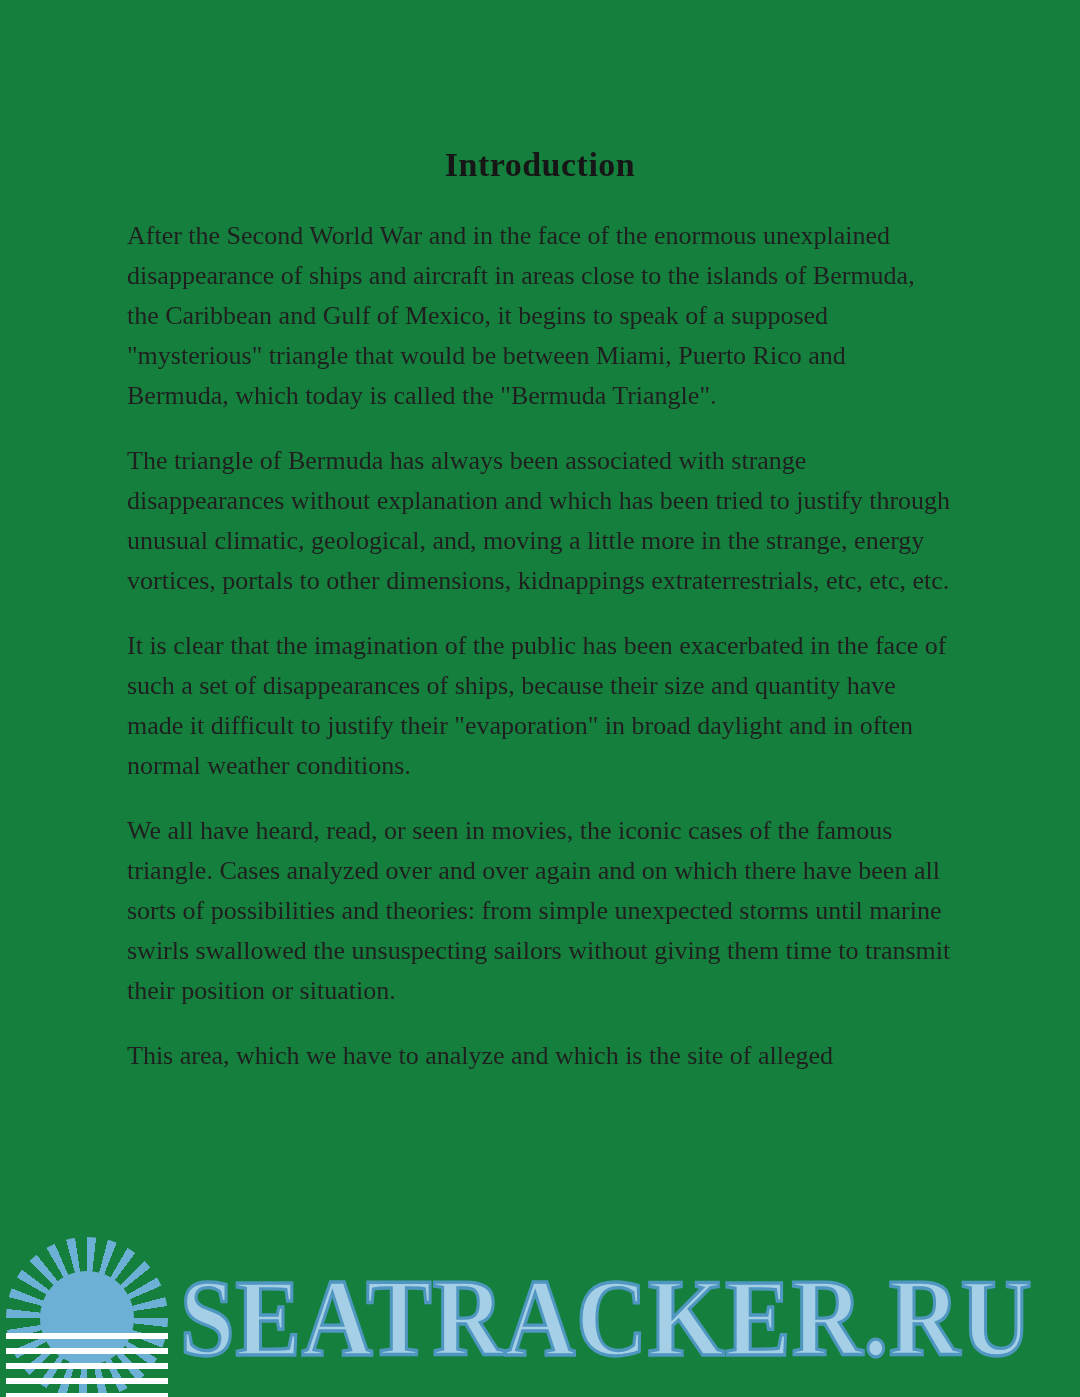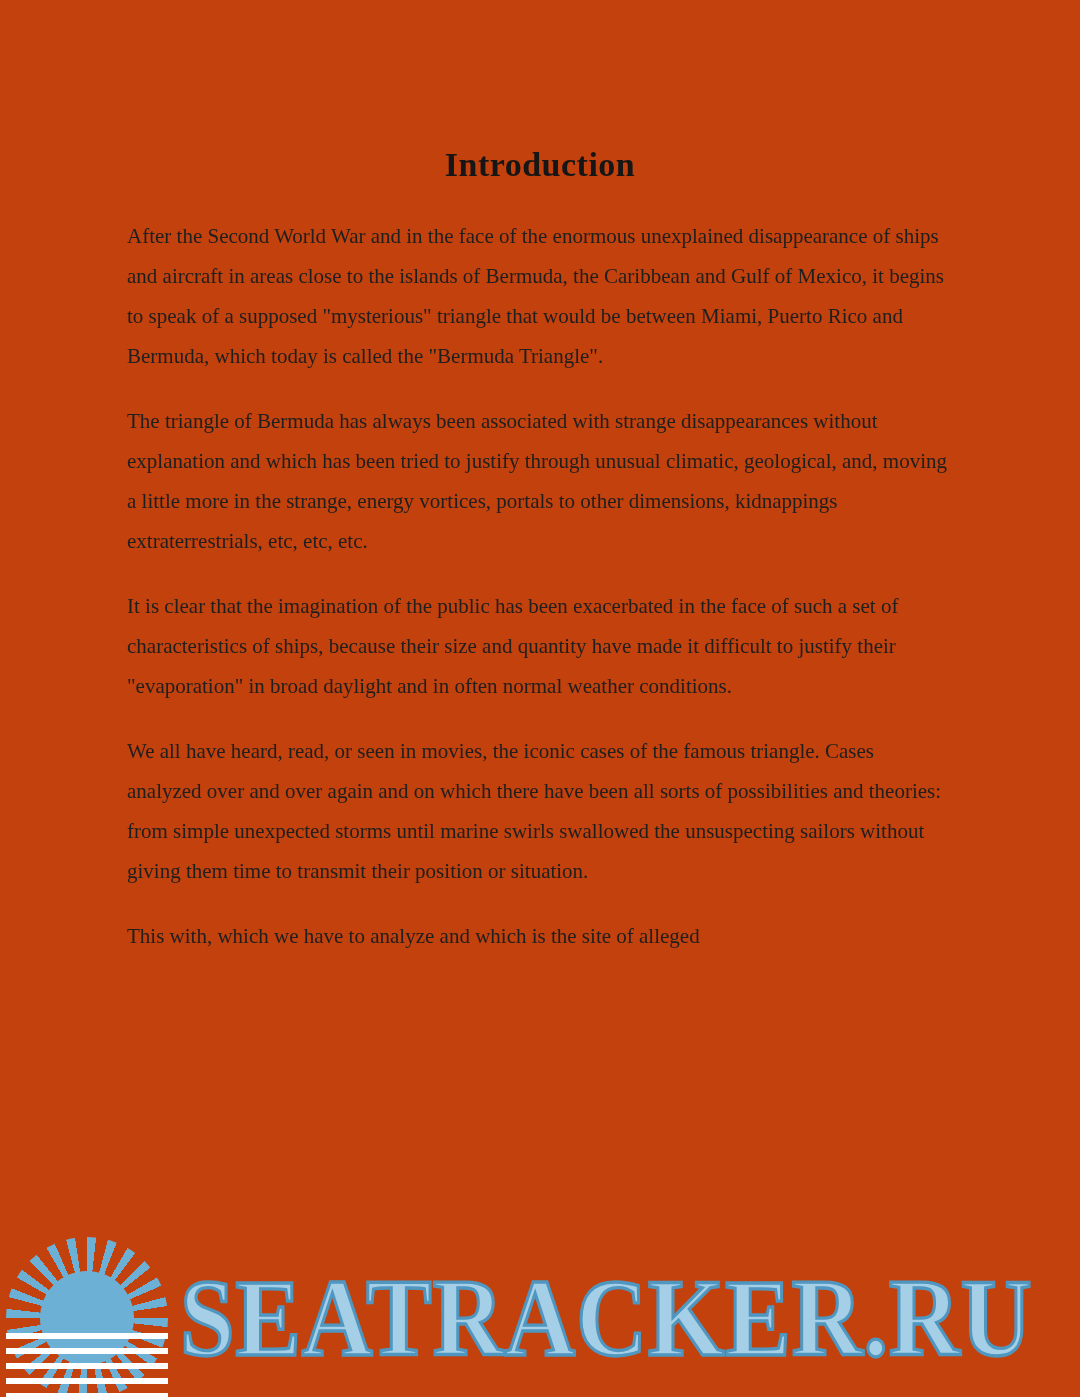--- a/index.html
+++ b/index.html
@@ -7,35 +7,35 @@
     width: 1080px;
     height: 1397px;
     background: #ffffff;
     font-family: "Liberation Serif", serif;
   }
   .page {
     position: relative;
     width: 1080px;
     height: 1397px;
     overflow: hidden;
-    background: #c2410c;
+    background: #15803d;
   }
   .title {
     text-align: center;
     padding-top: 146px;
     font-size: 34px;
     font-weight: bold;
     color: #161616;
     letter-spacing: 0.5px;
   }
   .body-text {
     padding: 32px 128px 0 127px;
   }
   .body-text p {
-    font-size: 21px;
+    font-size: 26px;
     line-height: 40px;
     color: #1f1f1f;
     margin-bottom: 25px;
   }
   .watermark {
     position: absolute;
     left: 0;
     bottom: -6px;
     width: 1080px;
     height: 170px;
@@ -96,23 +96,23 @@
 </head>
 <body>
 
 <div class="page">
 
   <h1 class="title">Introduction</h1>
 
   <div class="body-text">
     <p>After the Second World War and in the face of the enormous unexplained disappearance of ships and aircraft in areas close to the islands of Bermuda, the Caribbean and Gulf of Mexico, it begins to speak of a supposed "mysterious" triangle that would be between Miami, Puerto Rico and Bermuda, which today is called the "Bermuda Triangle".</p>
     <p>The triangle of Bermuda has always been associated with strange disappearances without explanation and which has been tried to justify through unusual climatic, geological, and, moving a little more in the strange, energy vortices, portals to other dimensions, kidnappings extraterrestrials, etc, etc, etc.</p>
-    <p>It is clear that the imagination of the public has been exacerbated in the face of such a set of characteristics of ships, because their size and quantity have made it difficult to justify their "evaporation" in broad daylight and in often normal weather conditions.</p>
+    <p>It is clear that the imagination of the public has been exacerbated in the face of such a set of disappearances of ships, because their size and quantity have made it difficult to justify their "evaporation" in broad daylight and in often normal weather conditions.</p>
     <p>We all have heard, read, or seen in movies, the iconic cases of the famous triangle. Cases analyzed over and over again and on which there have been all sorts of possibilities and theories: from simple unexpected storms until marine swirls swallowed the unsuspecting sailors without giving them time to transmit their position or situation.</p>
-    <p>This with, which we have to analyze and which is the site of alleged</p>
+    <p>This area, which we have to analyze and which is the site of alleged</p>
   </div>
 
   <div class="watermark">
     <div class="sun">
       <div class="sun-rays"></div>
       <div class="sun-core"></div>
       <div class="sun-stripes"></div>
     </div>
     <div class="wm-text">SEATRACKER.RU</div>
   </div>

